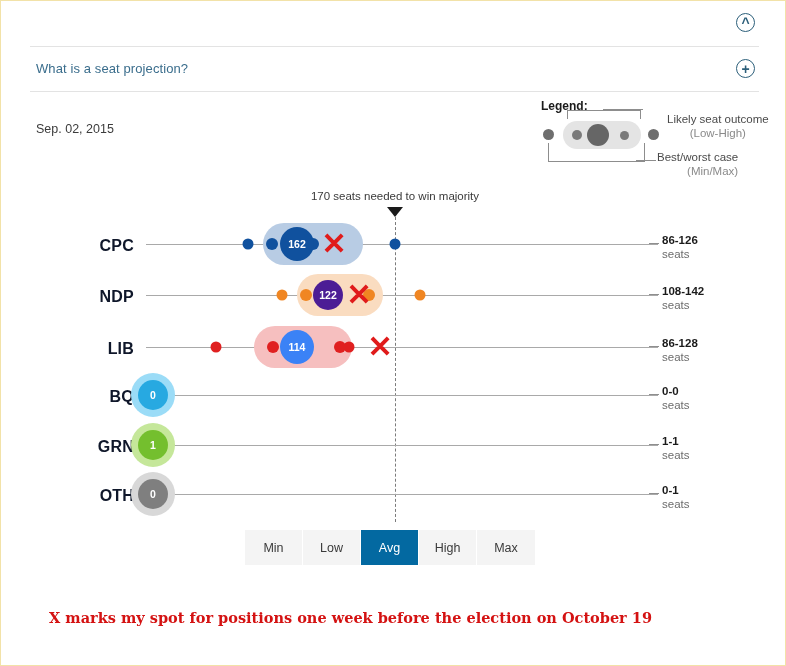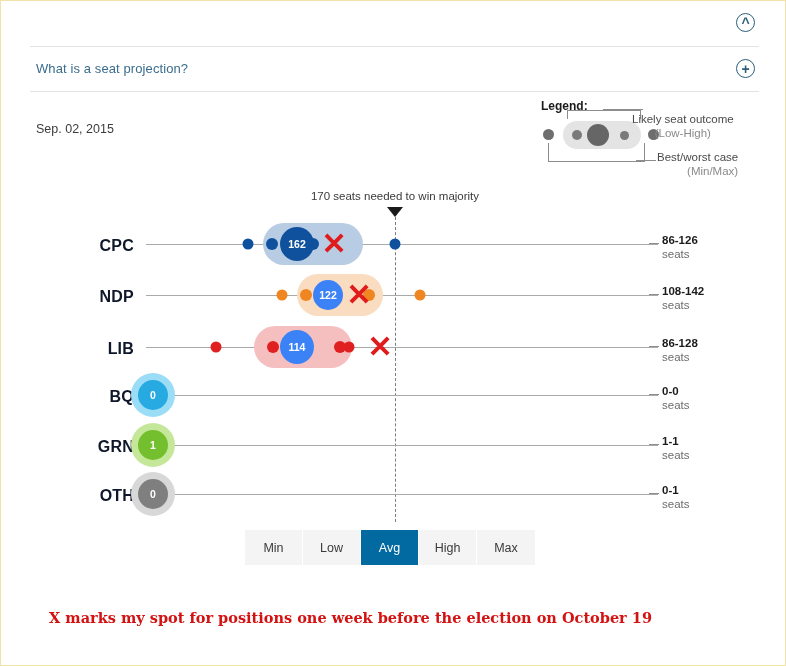--- a/index.html
+++ b/index.html
@@ -107,21 +107,21 @@
     border-right:1.3px solid #8d8d8d;
   }
   #legend-lead-bot{
     position:absolute;left:95px;top:61px;width:20px;height:0;
     border-top:1.3px solid #8d8d8d;
   }
   .legend-text{
     position:absolute;font-size:11.5px;color:#4a4a4a;
     white-space:nowrap;line-height:14px;
   }
-  #legend-text-likely{left:91px;top:13px;}
+  #legend-text-likely{left:126px;top:13px;}
   #legend-text-likely .sub{display:block;text-align:center;color:#8a8a8a;}
   #legend-text-worst{left:116px;top:51px;}
   #legend-text-worst .sub{display:block;text-align:right;color:#8a8a8a;}
 
   
   #majority-label{
     position:absolute;top:189px;left:394px;
     transform:translateX(-50%);
     font-size:11.5px;color:#3a3a3a;white-space:nowrap;
   }
@@ -275,21 +275,21 @@
         </div>
       </div>
       <div class="row" style="top: 294px;">
         <div class="row-label">NDP</div>
         <div class="row-axis"></div>
         <div class="band" style="left: 296px; width: 86px; background: rgb(250, 220, 192);"></div>
         <div class="dot dot-minmax" style="left: 281px; background: rgb(240, 134, 34);"></div>
         <div class="dot dot-minmax" style="left: 419px; background: rgb(240, 134, 34);"></div>
         <div class="dot dot-lowhigh" style="left: 305px; background: rgb(240, 134, 34);"></div>
         <div class="dot dot-lowhigh" style="left: 368px; background: rgb(240, 134, 34);"></div>
-        <div class="bubble" style="left: 327px; width: 30px; height: 30px; background: #3b82f6;">122</div>
+        <div class="bubble" style="left: 327px; width: 30px; height: 30px; background: #4c1d95;">122</div>
         <div class="xmark" style="left: 358px; color: rgb(224, 27, 27);">✕</div>
         <div class="row-tick"></div>
         <div class="row-seats">
           <span class="rng">108-142</span>
           <span class="unit">seats</span>
         </div>
       </div>
       <div class="row" style="top: 346px;">
         <div class="row-label">LIB</div>
         <div class="row-axis"></div>

